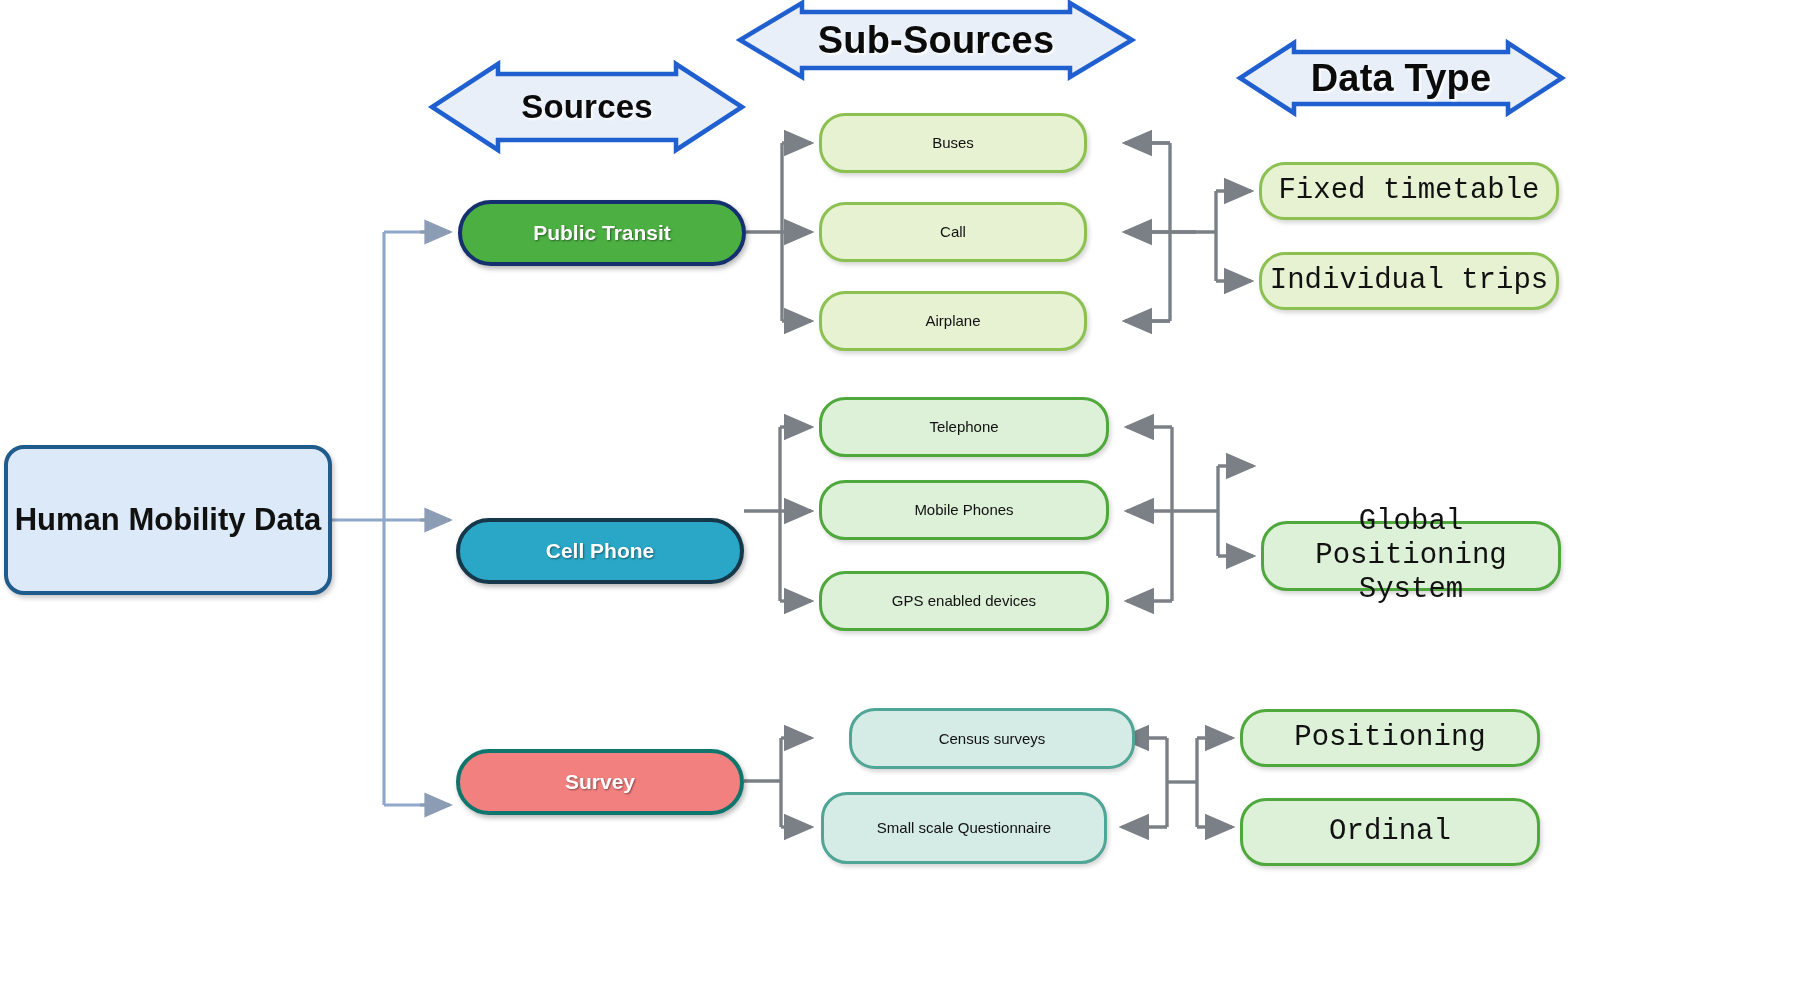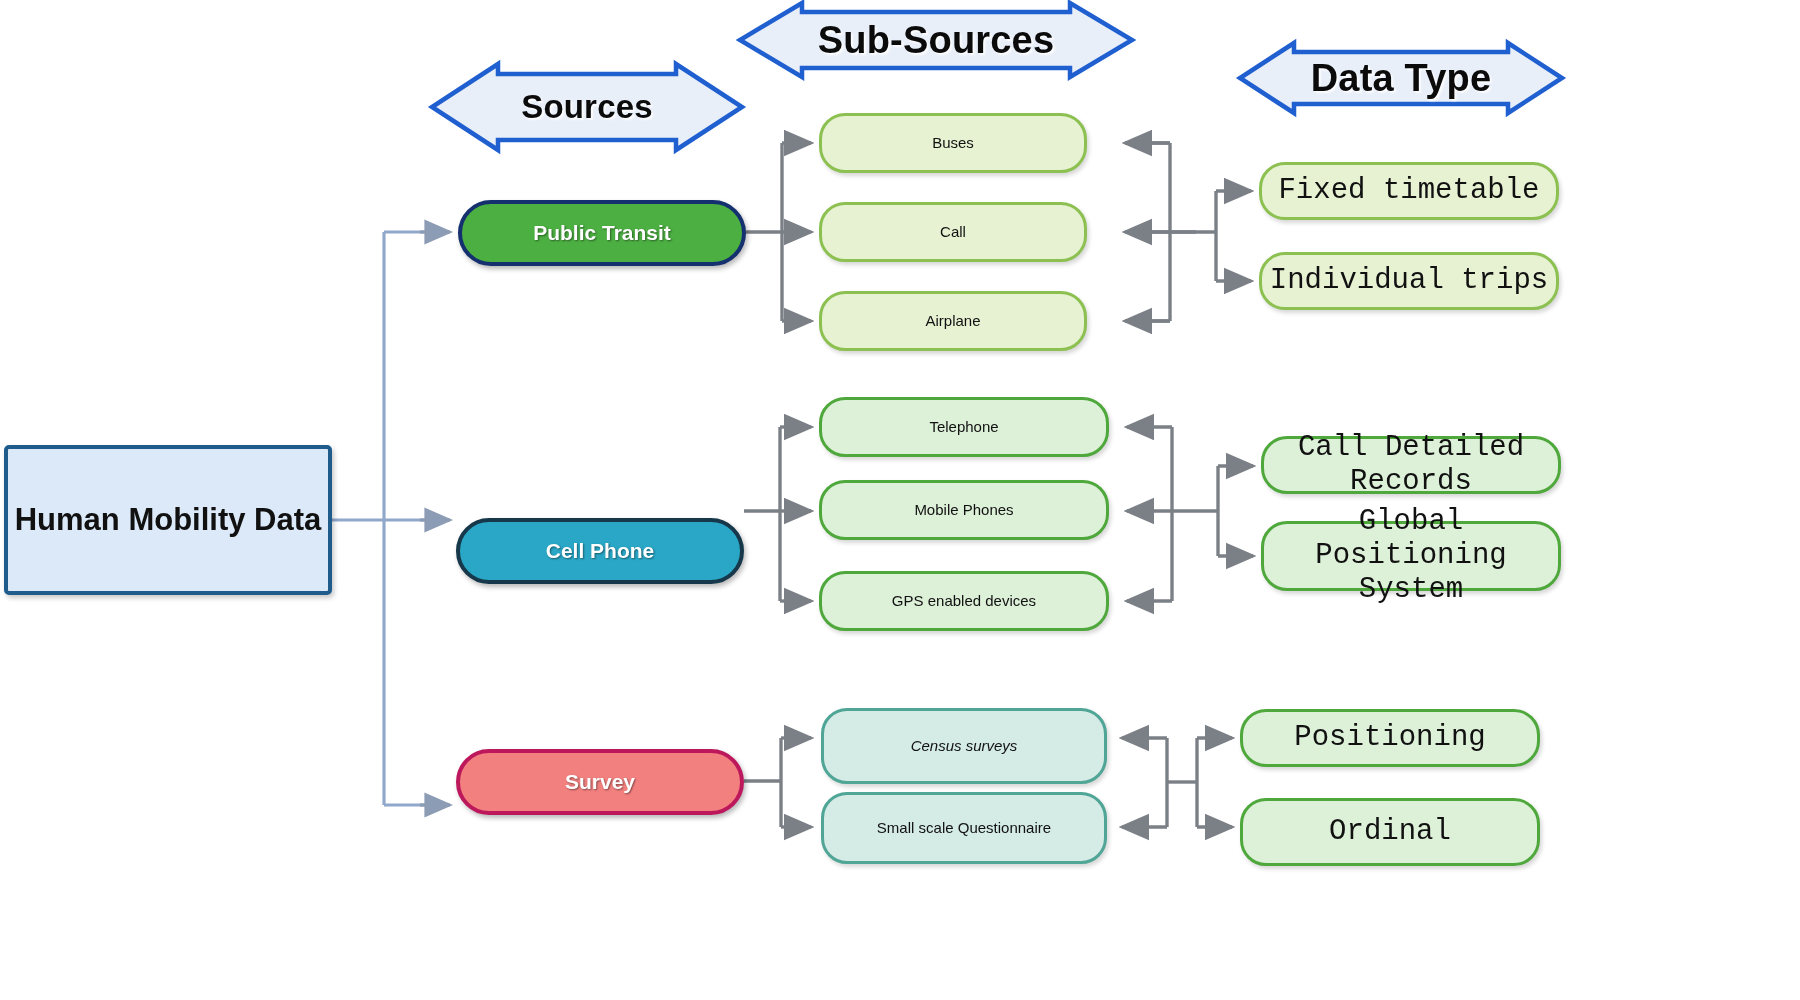--- a/index.html
+++ b/index.html
@@ -4,31 +4,31 @@
 <style>
   html,body{margin:0;padding:0;background:#ffffff;}
   body{font-family:"Liberation Sans",sans-serif;}
   #canvas{position:relative;width:1800px;height:1000px;background:#ffffff;overflow:hidden;}
   #wires{position:absolute;left:0;top:0;width:1800px;height:1000px;pointer-events:none;}
 
   .node{position:absolute;box-sizing:border-box;display:flex;align-items:center;
         justify-content:center;text-align:center;line-height:1.18;}
 
   
-  .n-root{background:#dce9f8;border:4px solid #1f5c8b;border-radius:5px;
+  .n-root{background:#dce9f8;border:4px solid #1f5c8b;border-radius:20px;
           font-size:31px;font-weight:bold;color:#111;
           box-shadow:2px 3px 5px rgba(0,0,0,.22);}
 
   
   .n-src{border-radius:999px;font-size:21px;font-weight:bold;color:#ffffff;
          text-shadow:1px 1px 2px rgba(0,0,0,.45);
          box-shadow:2px 3px 5px rgba(0,0,0,.28);}
   .n-src.transit{background:#4caf42;border:4px solid #15306e;}
   .n-src.cell{background:#2aa7c6;border:4px solid #16384a;}
-  .n-src.survey{background:#f2807f;border:4px solid #be185d;}
+  .n-src.survey{background:#f2807f;border:4px solid #0f766e;}
 
   
   .n-sub{border-radius:26px;font-size:15px;color:#111;
          box-shadow:2px 3px 4px rgba(0,0,0,.16);}
   .n-sub.lime{background:#e7f2d3;border:3px solid #8cc152;}
   .n-sub.green{background:#ddf0d8;border:3px solid #4fa83c;}
   .n-sub.mint{background:#d5ebe6;border:3px solid #4fa596;}
 
   
   .n-dt{border-radius:26px;font-size:29px;color:#111;
@@ -196,37 +196,34 @@
   <div class="node n-sub lime" style="left:819px;top:291px;width:268px;height:60px;">
     <span>Airplane</span>
   </div>
   <div class="node n-sub green" style="left:819px;top:480px;width:290px;height:60px;">
     <span>Mobile Phones</span>
   </div>
   <div class="node n-sub green" style="left:819px;top:571px;width:290px;height:60px;">
     <span>GPS enabled devices</span>
   </div>
 
-  <div class="node n-sub mint" style="left:821px;top:708px;width:286px;height:76px;font-style:italic;">
+  <div class="node n-sub mint" style="left:849px;top:708px;width:286px;height:61px;">
     <span>Census surveys</span>
   </div>
   <div class="node n-sub mint" style="left:821px;top:792px;width:286px;height:72px;">
     <span>Small scale Questionnaire</span>
   </div>
 
   <div class="node n-dt lime" style="left:1259px;top:162px;width:300px;height:58px;">
     <span>Fixed timetable</span>
   </div>
   <div class="node n-dt lime" style="left:1259px;top:252px;width:300px;height:58px;">
     <span>Individual trips</span>
   </div>
 
-  <div class="node n-dt green" style="left:1261px;top:436px;width:300px;height:58px;">
-    <span>Call Detailed Records</span>
-  </div>
   <div class="node n-dt green" style="left:1261px;top:521px;width:300px;height:70px;">
     <span>Global Positioning System</span>
   </div>
 
   <div class="node n-dt green" style="left:1240px;top:709px;width:300px;height:58px;">
     <span>Positioning</span>
   </div>
   <div class="node n-dt green" style="left:1240px;top:798px;width:300px;height:68px;">
     <span>Ordinal</span>
   </div>

